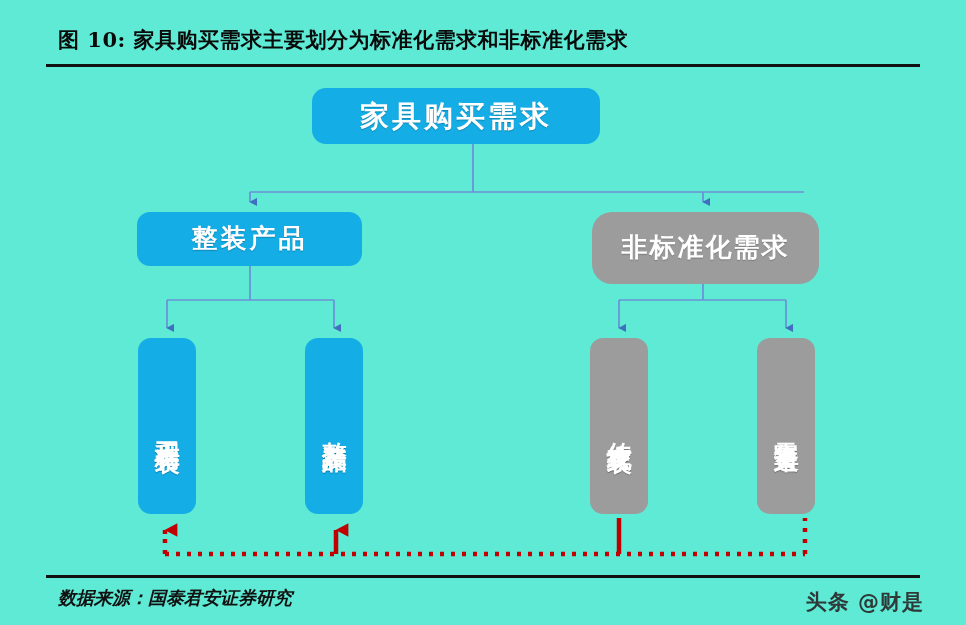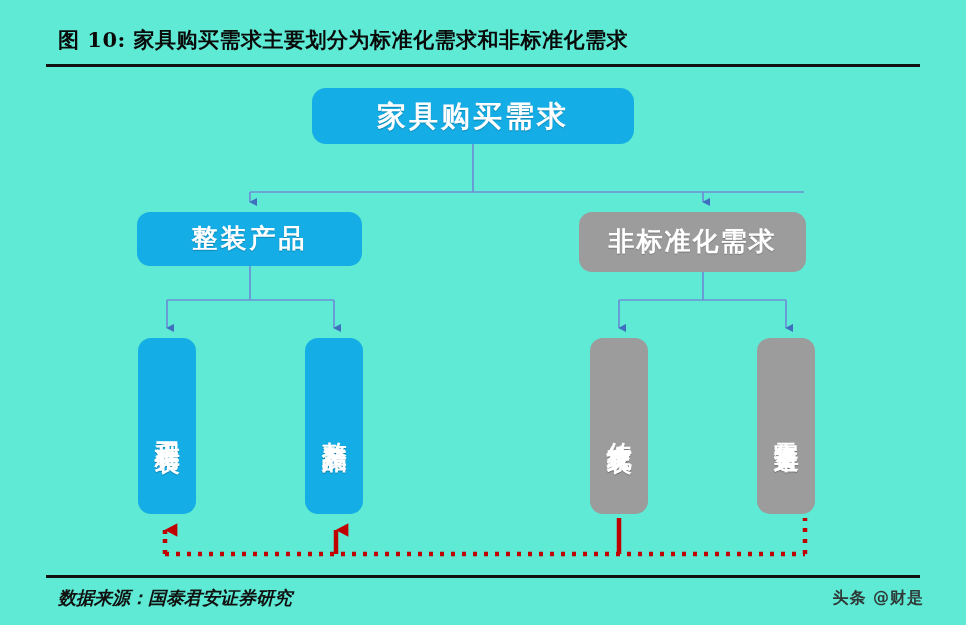--- a/index.html
+++ b/index.html
@@ -56,21 +56,21 @@
     font-size: 18px;
     color: #111111;
     white-space: nowrap;
   }
   .watermark {
     position: absolute;
     right: 42px;
     top: 588px;
     font-family: "DejaVu Sans", "Liberation Sans", sans-serif;
     font-weight: bold;
-    font-size: 16px;
+    font-size: 21px;
     color: #2b2b2b;
     letter-spacing: 1px;
     white-space: nowrap;
     opacity: 0.92;
   }
 
   
   .diagram {
     position: absolute;
     left: 0;
@@ -98,34 +98,34 @@
     font-family: "DejaVu Serif", "Liberation Serif", serif;
     font-weight: bold;
     text-align: center;
     line-height: 1.12;
     text-shadow: 0 1px 1px rgba(0,0,0,0.22);
   }
   .node.blue  { background: #14ADE5; }
   .node.gray  { background: #9C9C9C; }
 
   .node-l1 {
-    left: 312px; top: 88px; width: 322px; height: 56px;
+    left: 312px; top: 88px; width: 288px; height: 56px;
     border-radius: 14px;
     font-size: 29px;
     letter-spacing: 3px;
   }
   .node-l2-left {
     left: 137px; top: 212px; width: 225px; height: 54px;
     border-radius: 13px;
     font-size: 26px;
     letter-spacing: 3px;
   }
   .node-l2-right {
-    left: 579px; top: 212px; width: 227px; height: 60px;
-    border-radius: 13px;
+    left: 592px; top: 212px; width: 227px; height: 72px;
+    border-radius: 20px;
     font-size: 26px;
     letter-spacing: 2px;
   }
   .node-l3 {
     top: 338px; width: 58px; height: 176px;
     border-radius: 13px;
     font-size: 25px;
     letter-spacing: 2px;
     writing-mode: vertical-rl;
     text-orientation: upright;

